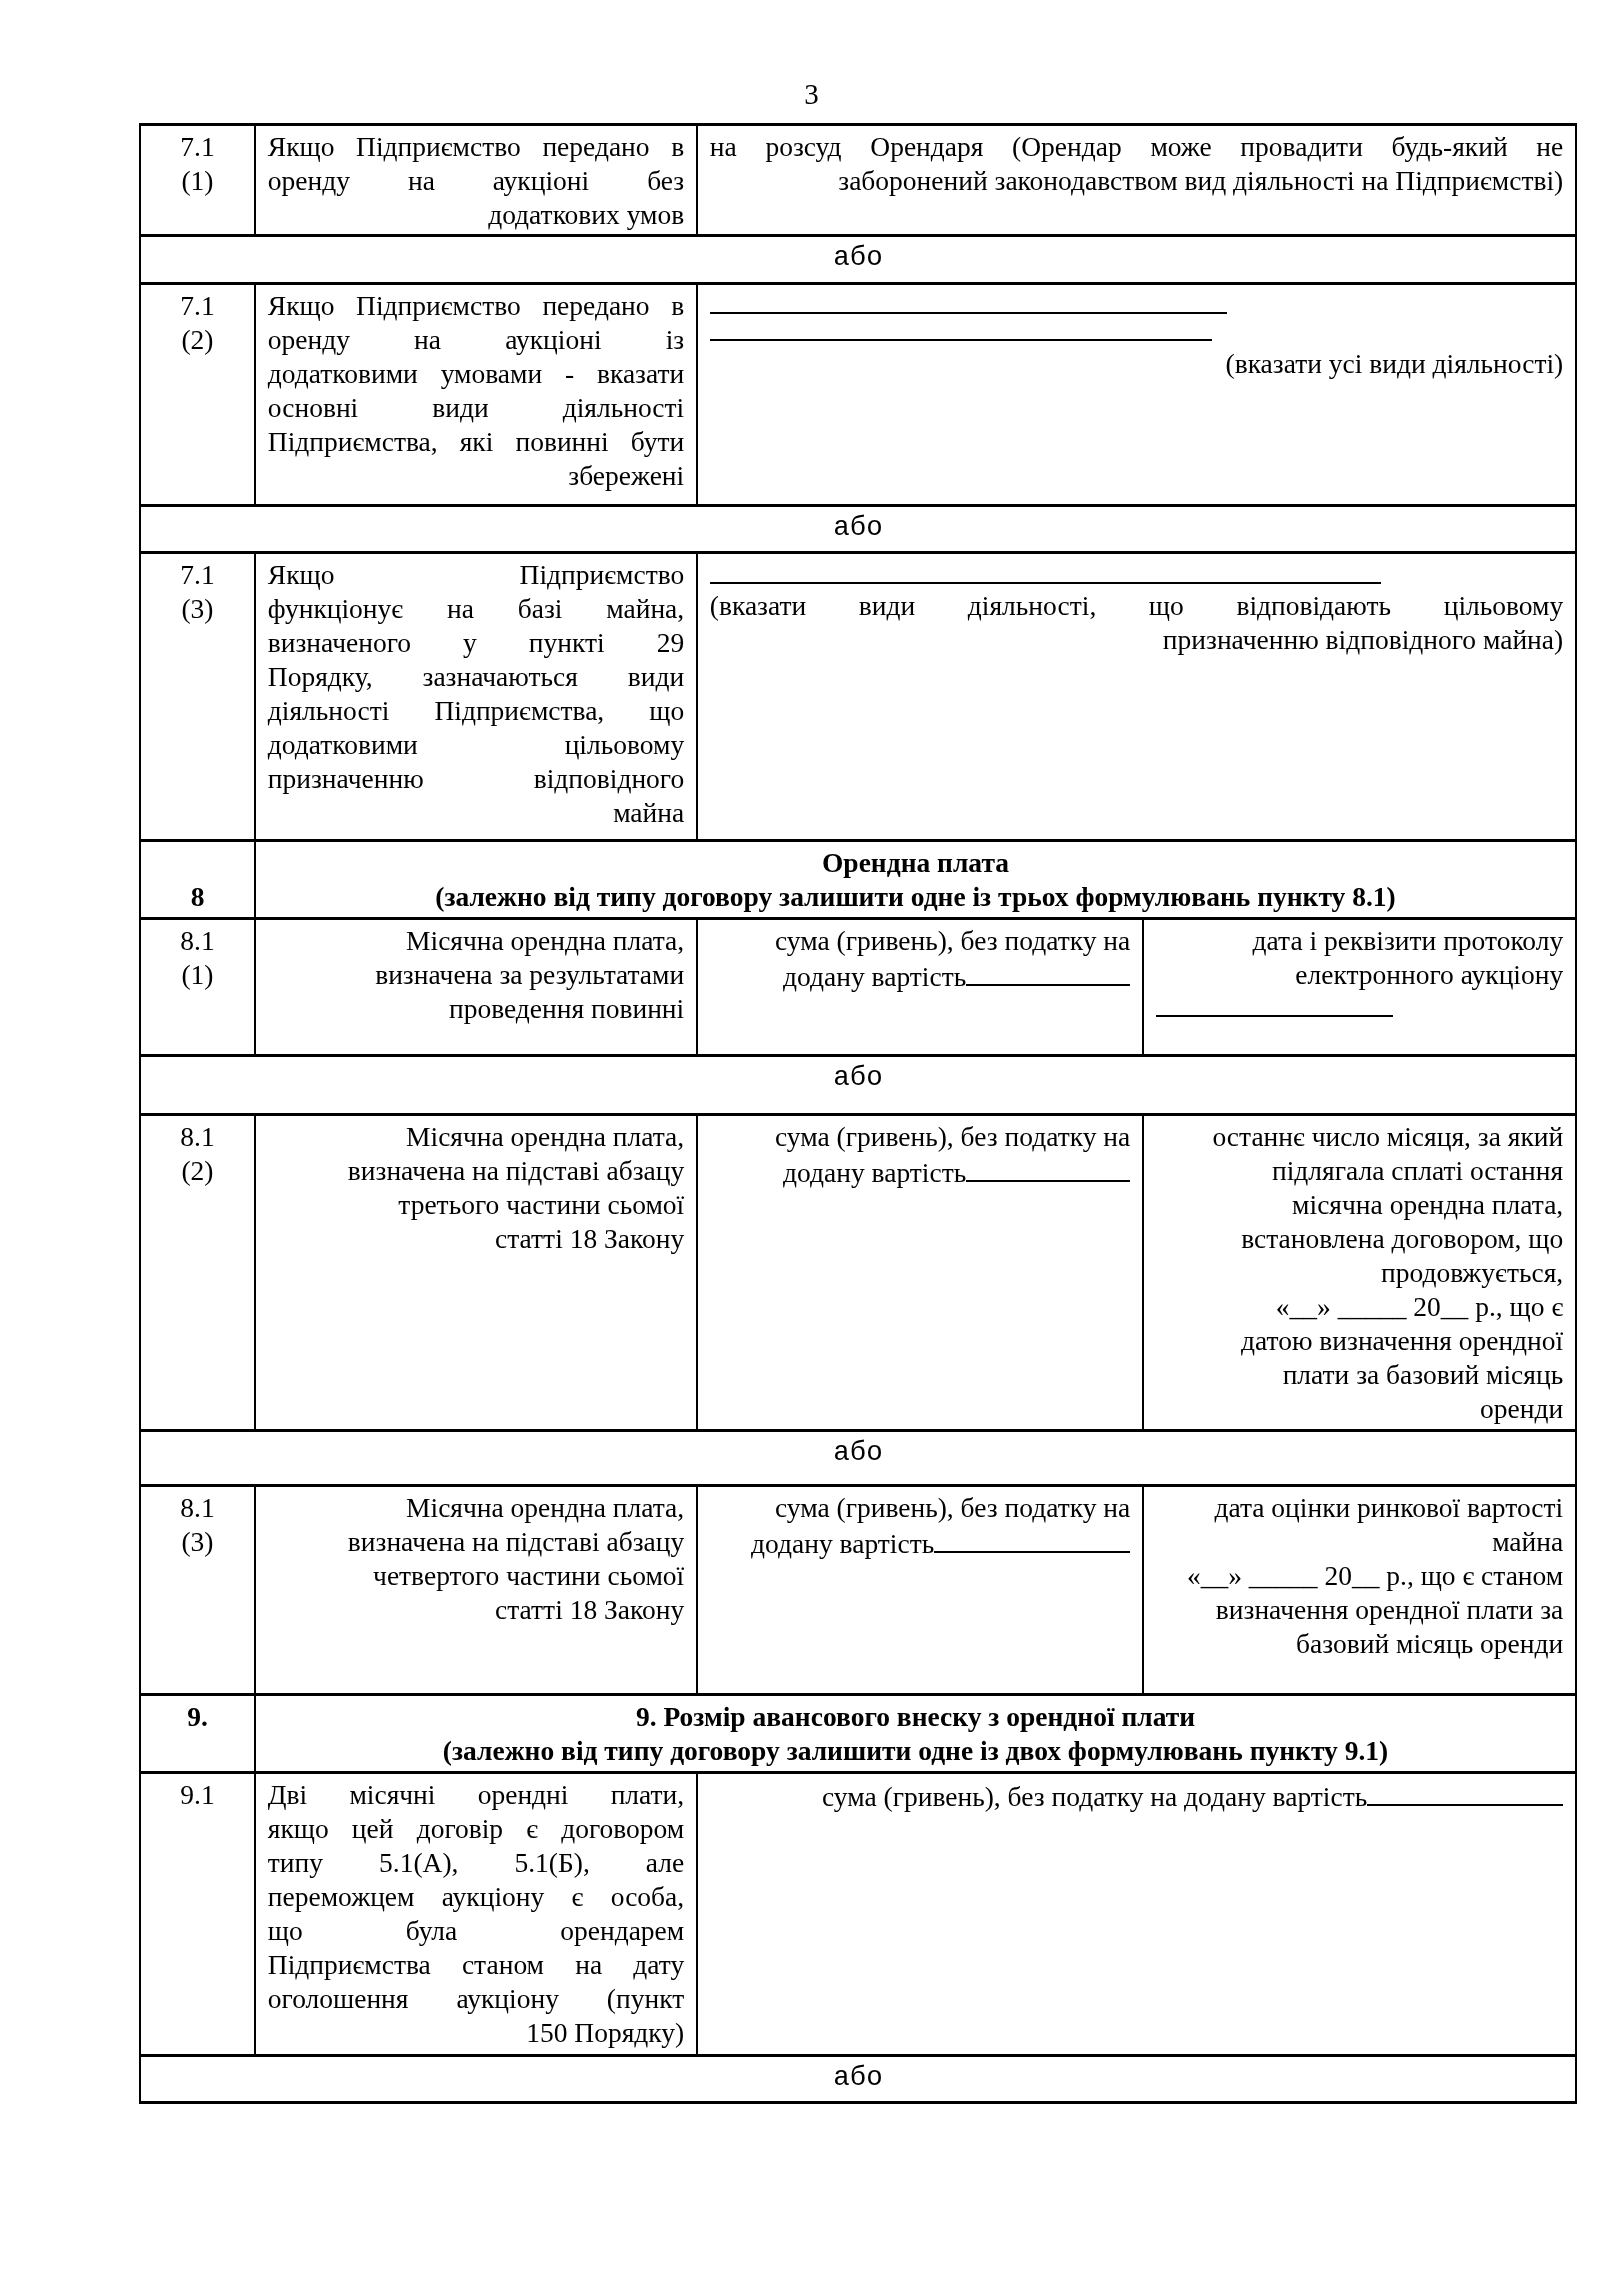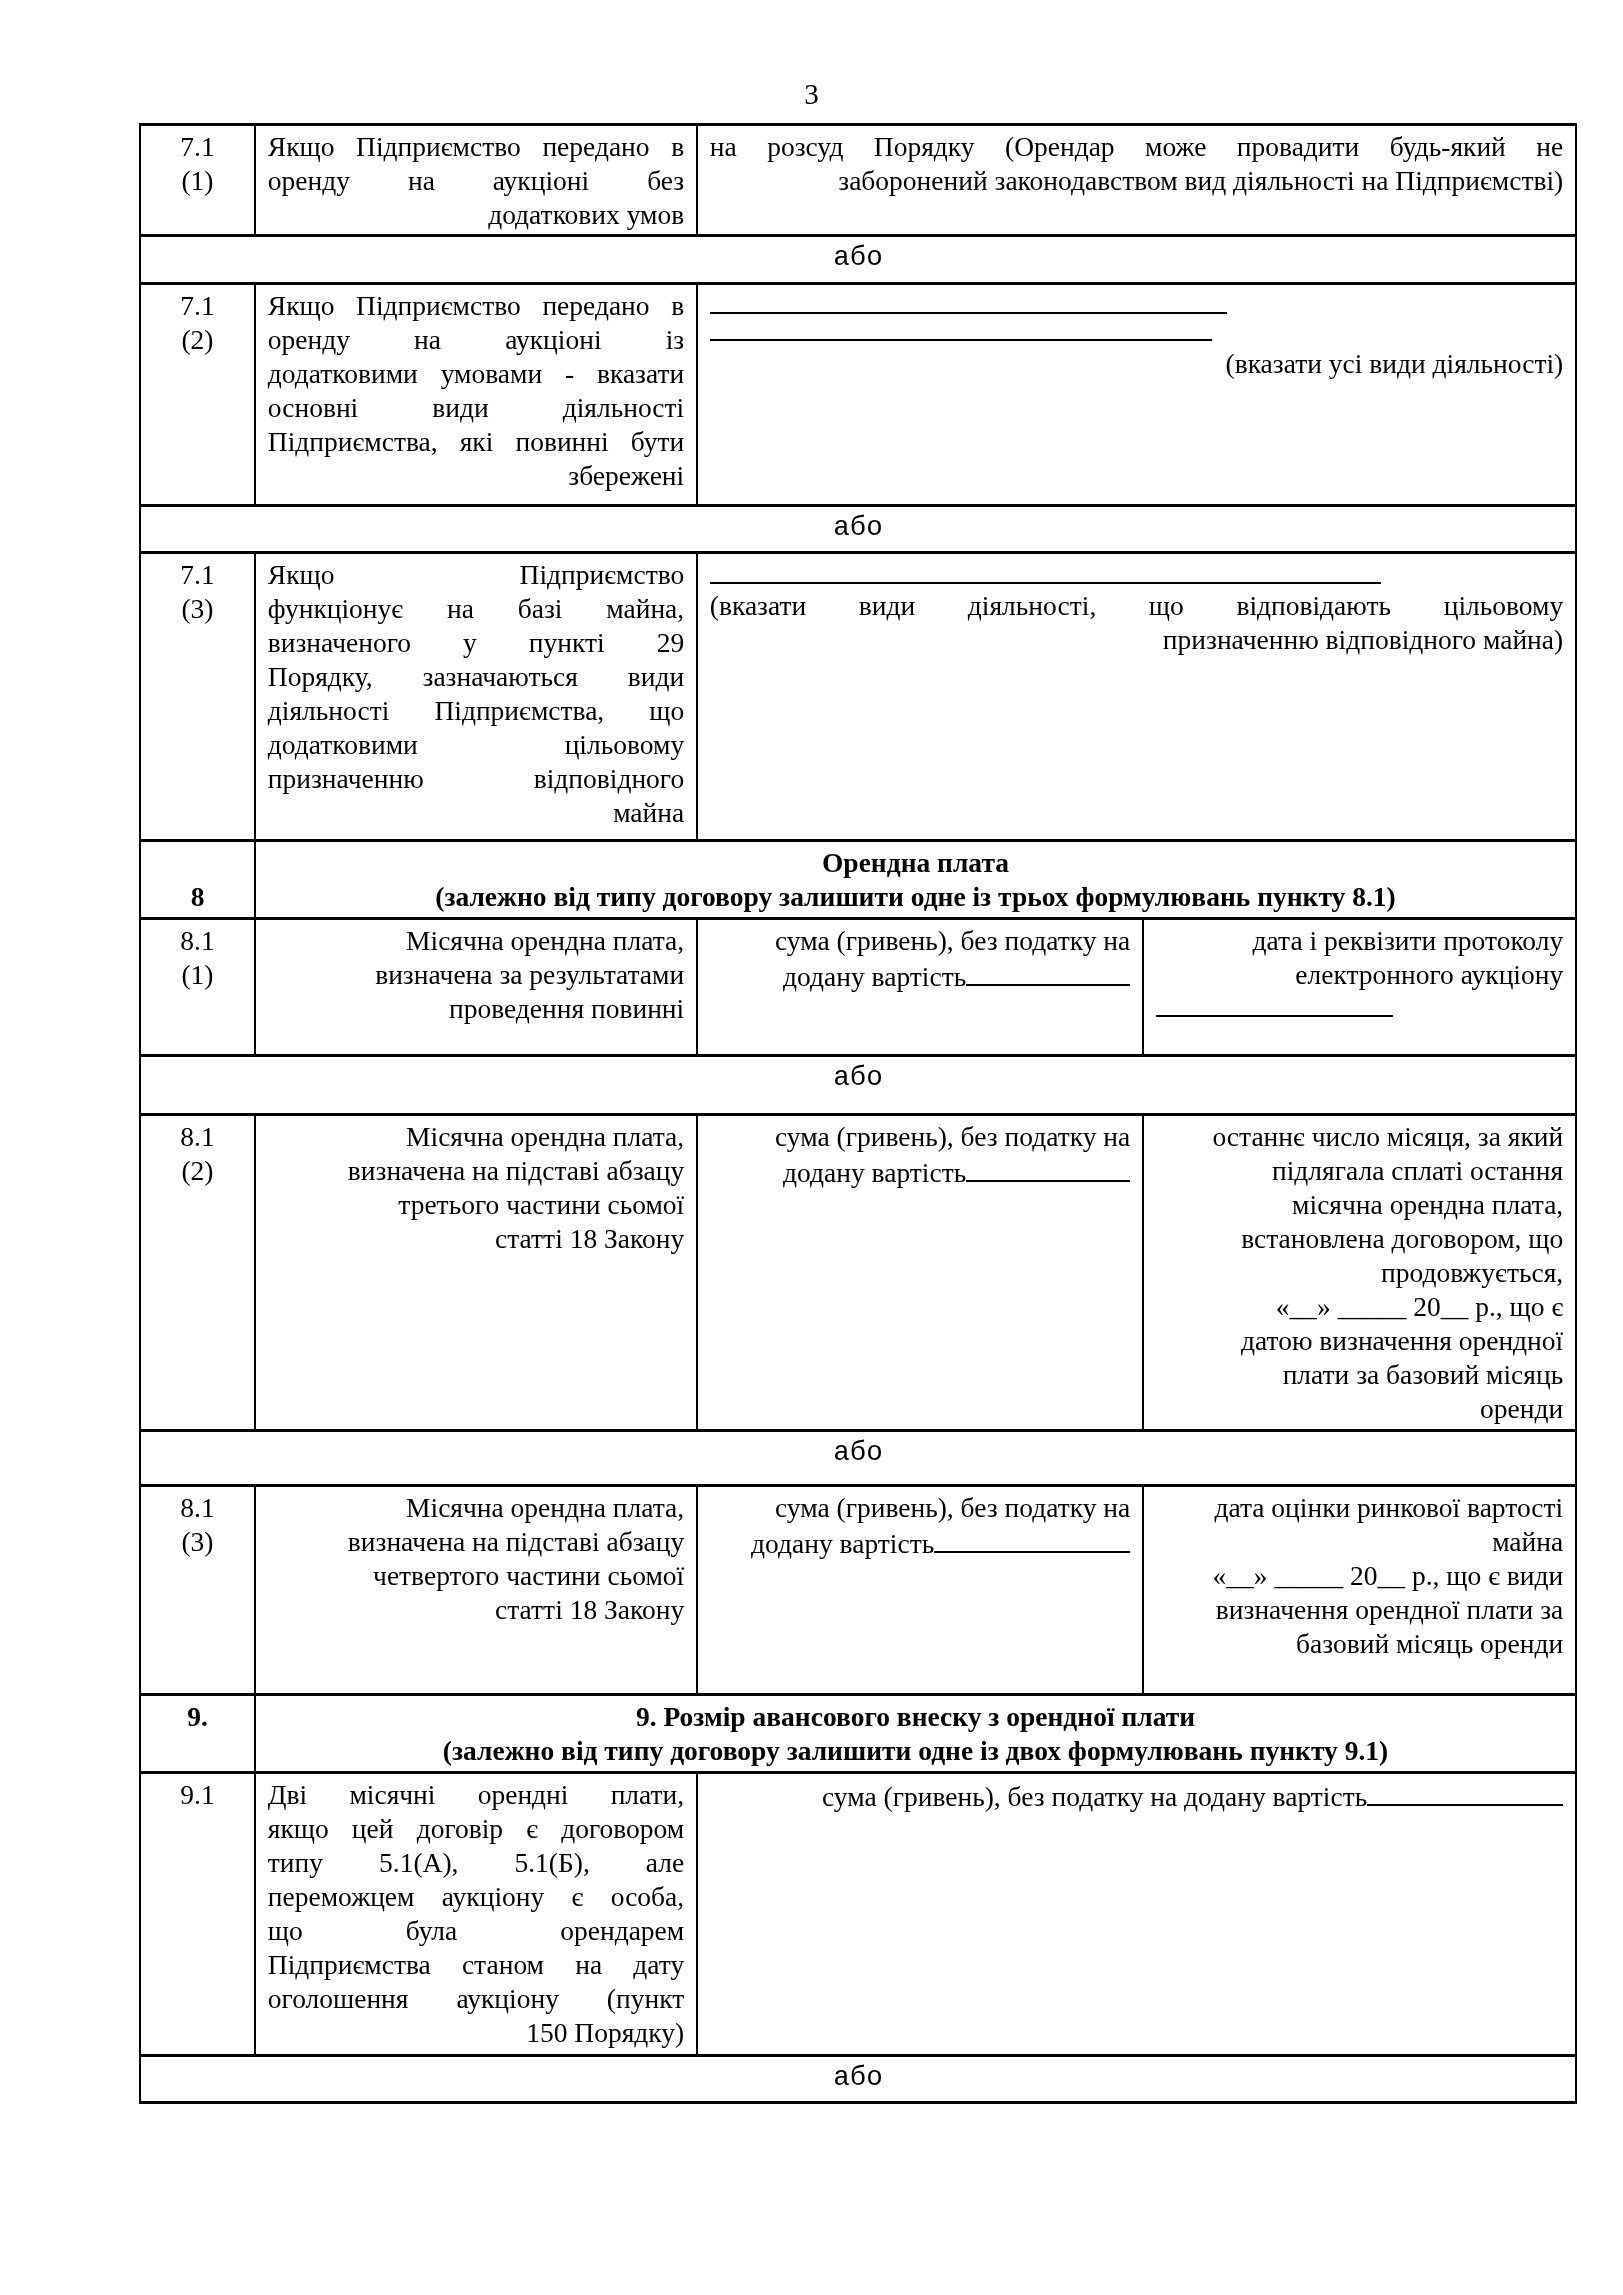--- a/index.html
+++ b/index.html
@@ -54,21 +54,21 @@
     <td class="num">
       <span class="line">7.1</span>
       <span class="line">(1)</span>
     </td>
     <td>
       <span class="j-line">Якщо Підприємство передано в</span>
       <span class="j-line">оренду на аукціоні без</span>
       <span class="l-line">додаткових умов</span>
     </td>
     <td colspan="2">
-      <span class="j-line">на розсуд Порядку (Орендар може провадити будь-який не</span>
+      <span class="j-line">на розсуд Орендаря (Орендар може провадити будь-який не</span>
       <span class="l-line">заборонений законодавством вид діяльності на Підприємстві)</span>
     </td>
   </tr>
 
   <tr>
     <td colspan="4" class="or-cell">або</td>
   </tr>
 
   <tr style="height:222px">
     <td class="num">
@@ -192,21 +192,21 @@
       <span class="l-line">четвертого частини сьомої</span>
       <span class="l-line">статті 18 Закону</span>
     </td>
     <td>
       <span class="l-line">сума (гривень), без податку на</span>
       <span class="l-line"><span>додану вартість</span><span class="blank-inline" style="width:196px"></span></span>
     </td>
     <td>
       <span class="l-line">дата оцінки ринкової вартості</span>
       <span class="l-line">майна</span>
-      <span class="l-line">«__» _____ 20__ р., що є види</span>
+      <span class="l-line">«__» _____ 20__ р., що є станом</span>
       <span class="l-line">визначення орендної плати за</span>
       <span class="l-line">базовий місяць оренди</span>
     </td>
   </tr>
 
   <tr style="height:71px">
     <td class="num" style="font-weight:bold;">9.</td>
     <td colspan="3" class="head">
       <span class="line">9. Розмір авансового внеску з орендної плати</span>
       <span class="line">(залежно від типу договору залишити одне із двох формулювань пункту 9.1)</span>

